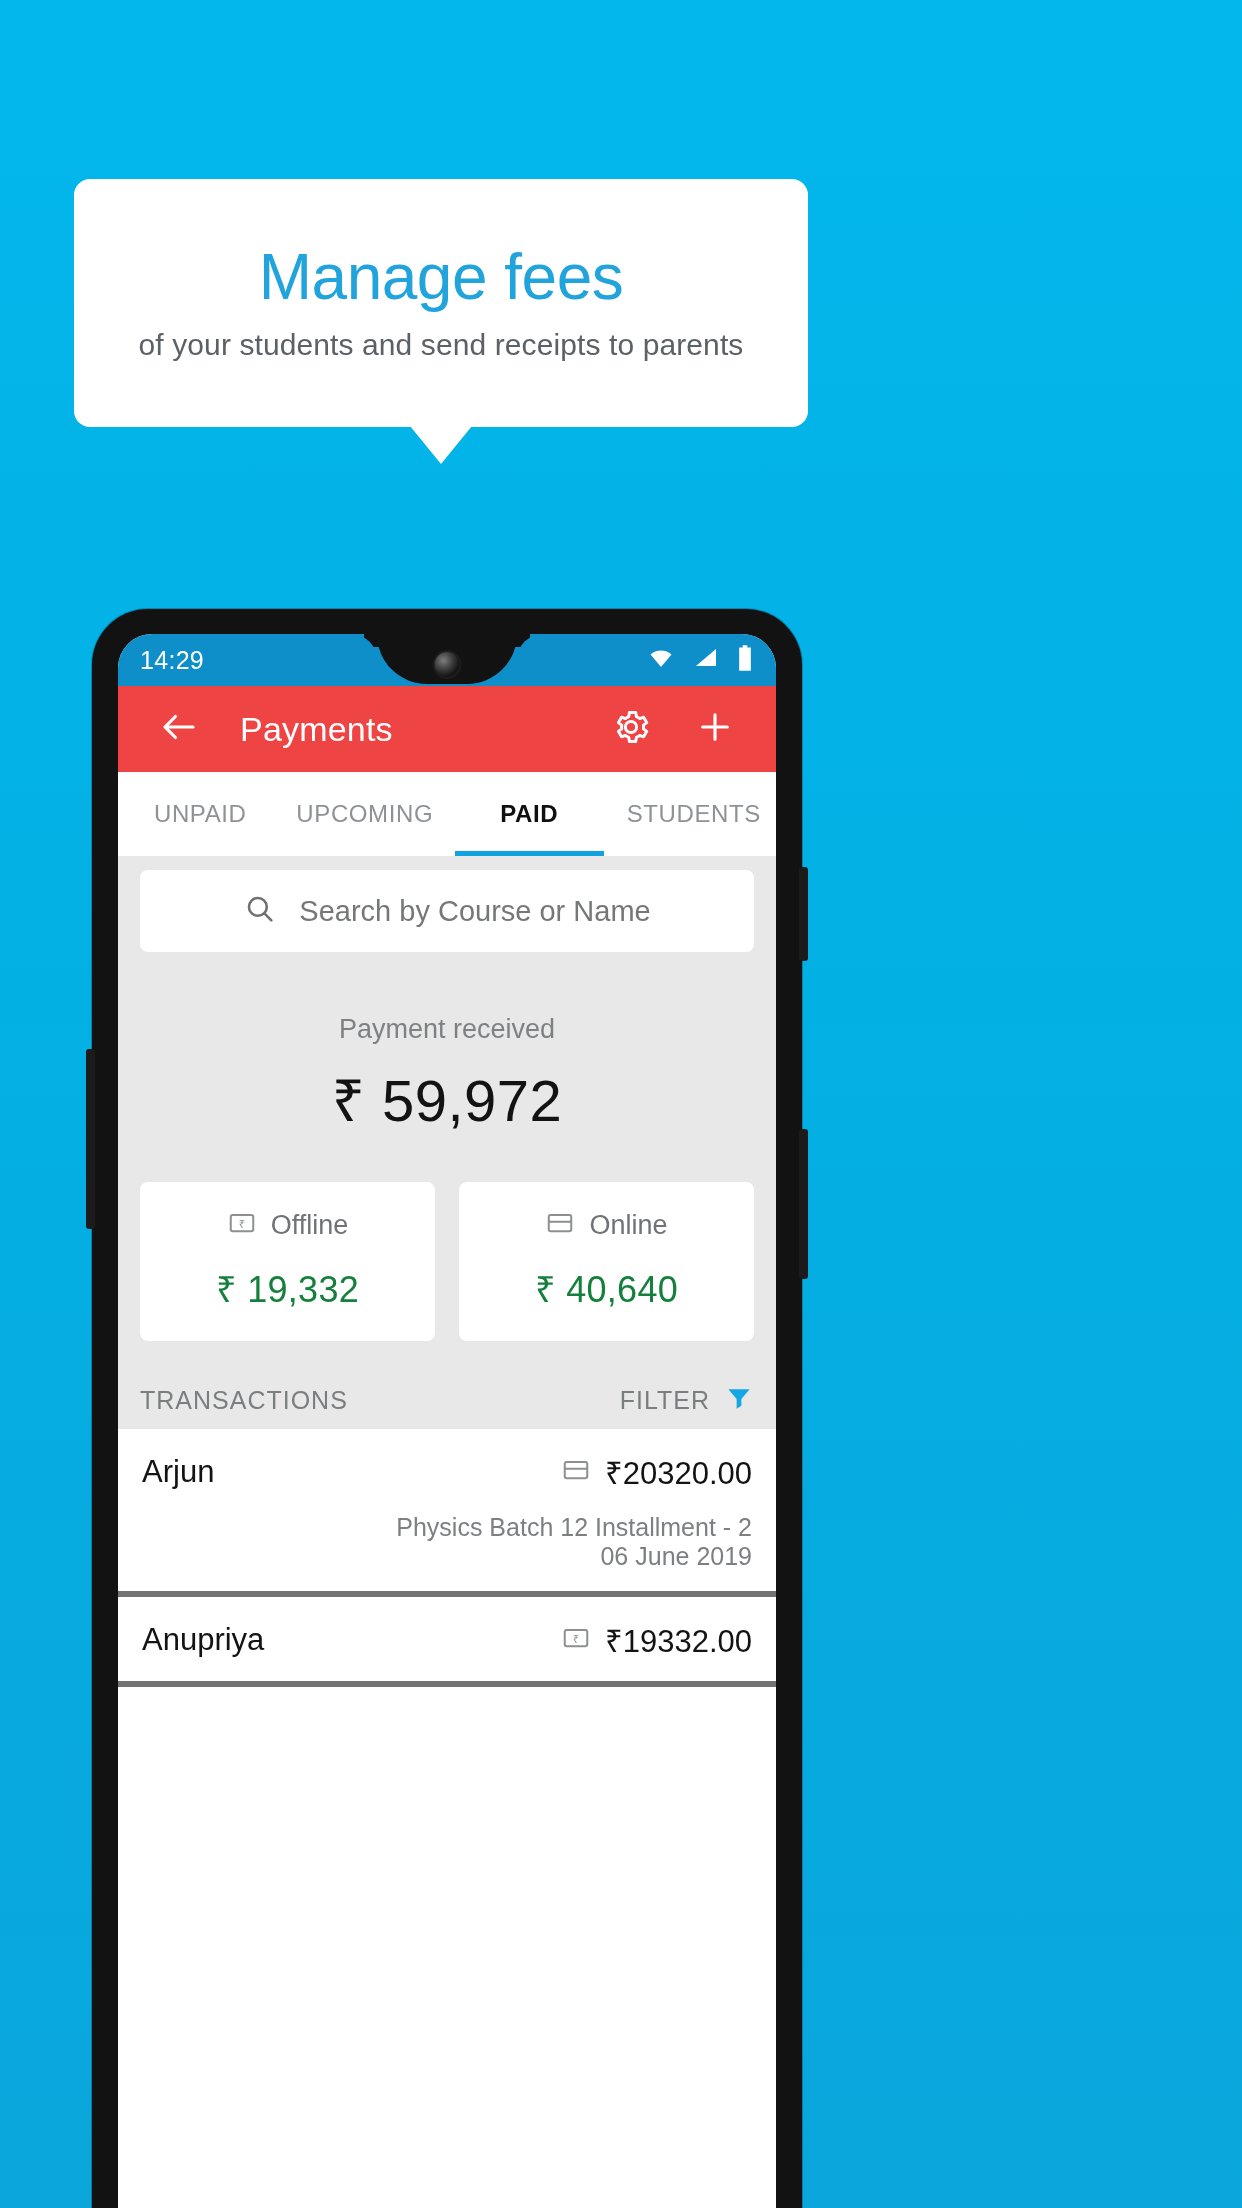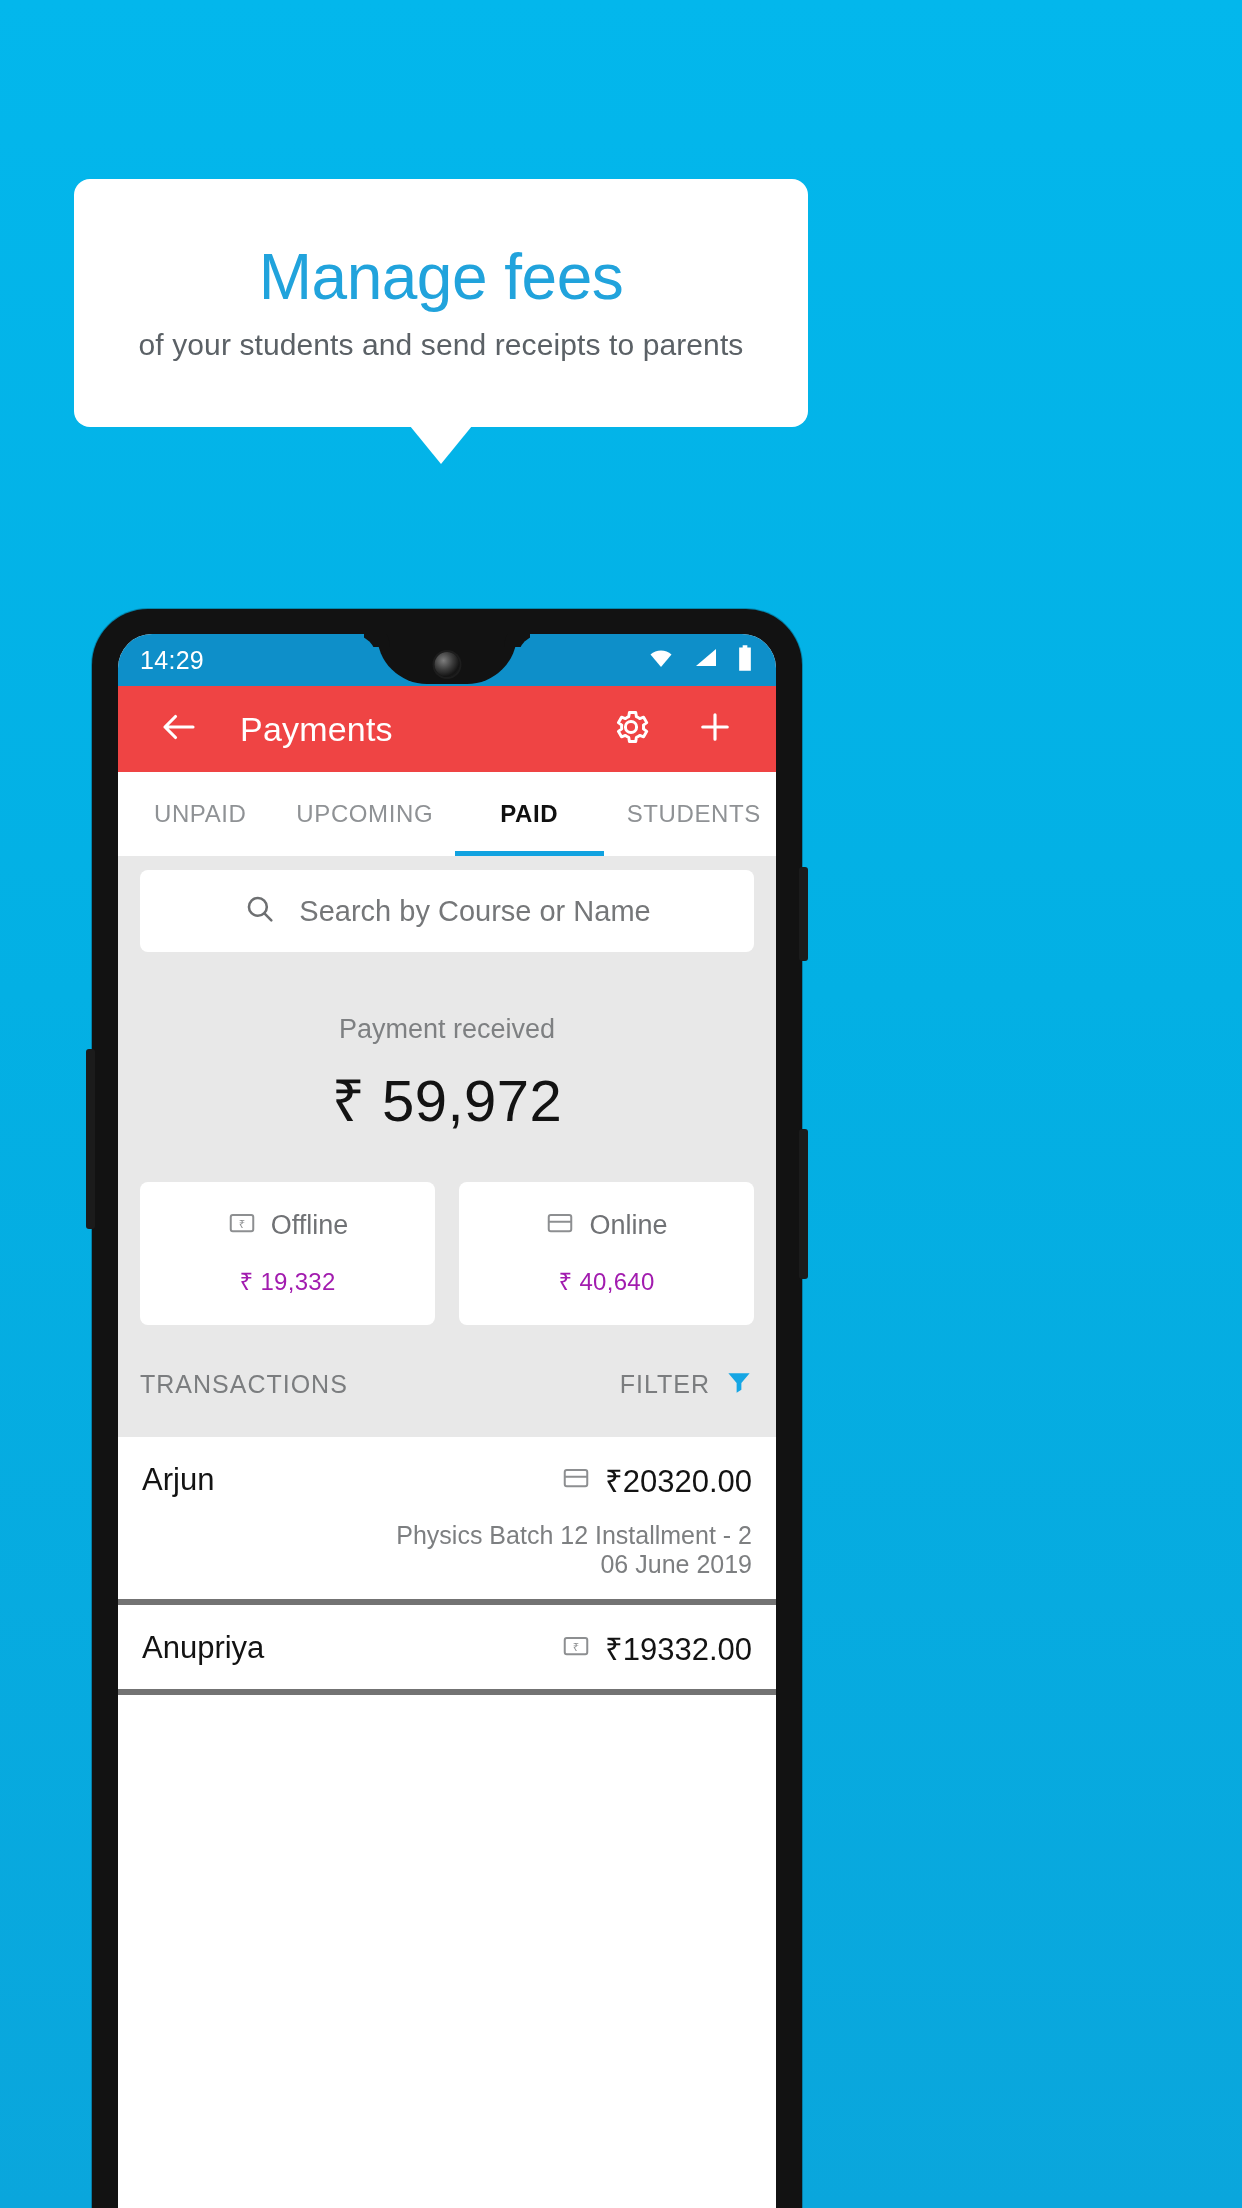--- a/index.html
+++ b/index.html
@@ -229,29 +229,29 @@
     align-items:center;
     justify-content:center;
     gap:14px;
   }
   .paycard-label {
     font-size:27px;
     color:#707275;
   }
   .paycard-amount {
     margin-top:22px;
-    font-size:24px;
-    color:#a21caf;
+    font-size:36px;
+    color:#15803d;
     letter-spacing:0.3px;
   }
 
   .txn-head {
     display:flex;
     align-items:center;
-    padding:42px 22px 36px;
+    padding:42px 22px 12px;
   }
   .txn-head-label {
     font-size:25px;
     color:#7b7d7f;
     letter-spacing:1px;
   }
   .txn-filter {
     margin-left:auto;
     display:flex;
     align-items:center;

